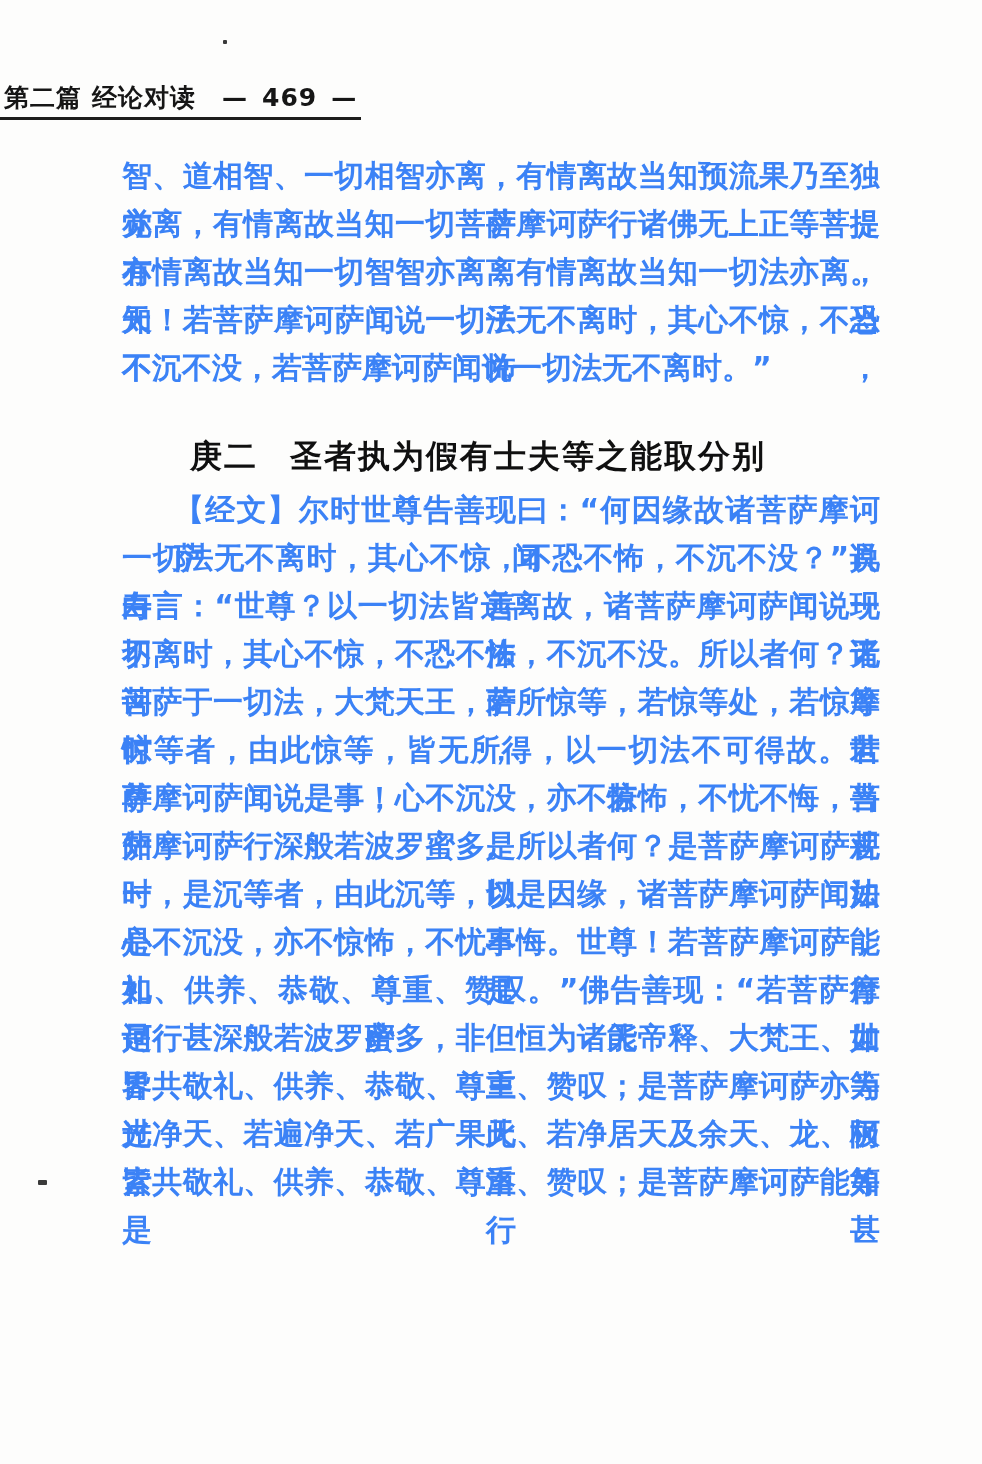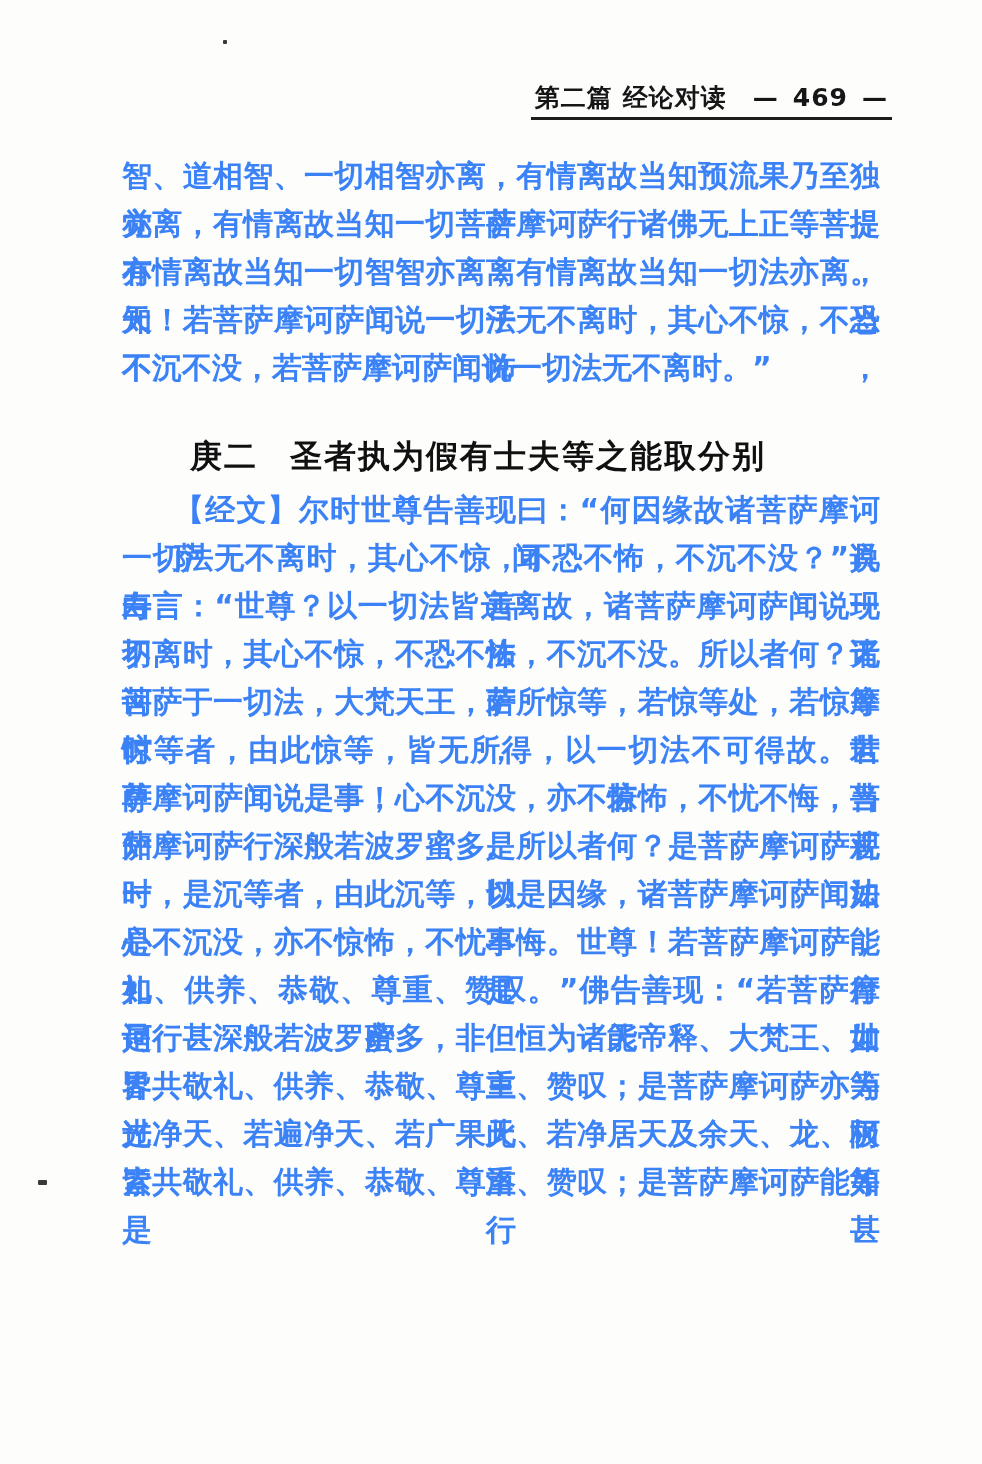--- a/index.html
+++ b/index.html
@@ -13,21 +13,21 @@
     position: relative;
     overflow: hidden;
   }
 
   
   .running-header {
     position: absolute;
     top: 82px;
     left: 0;
     right: 90px;
-    text-align: right;
+    text-align: left;
     font-size: 25px;
     font-weight: 700;
     letter-spacing: 1px;
     line-height: 32px;
   }
   .running-header .rule-wrap {
     display: inline-block;
     border-bottom: 3px solid #1d1d1d;
     padding: 0 4px 3px 4px;
   }

